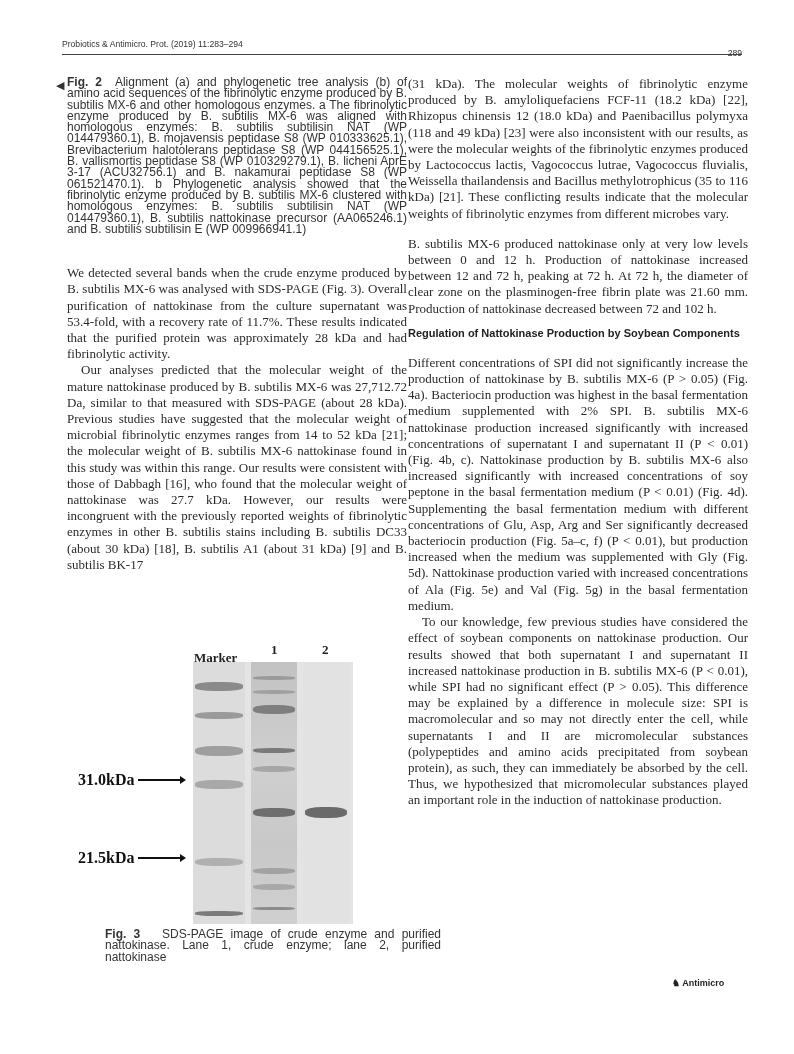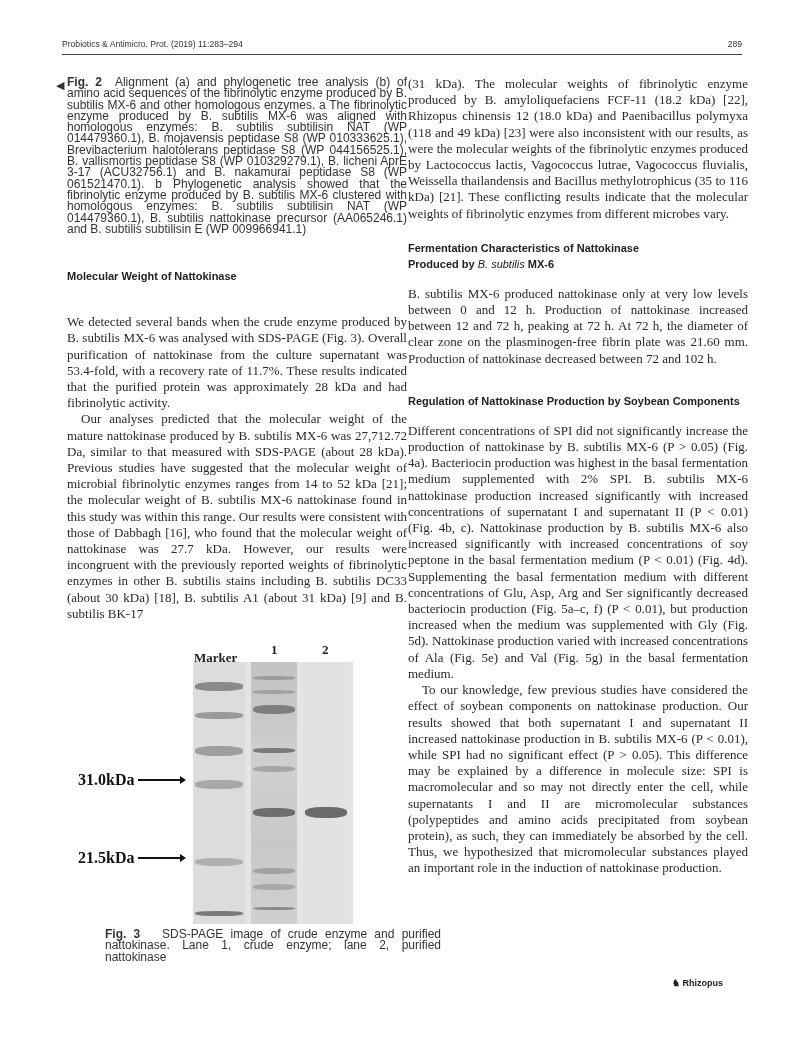--- a/index.html
+++ b/index.html
@@ -1,19 +1,19 @@
 <!DOCTYPE html>
 <html><head>
 <meta charset="utf-8">
 <style>
   html, body { margin: 0; padding: 0; background: #ffffff; }
   body { width: 794px; height: 1054px; position: relative; overflow: hidden; font-family: "Liberation Serif", serif; color: #222; }
   .header { position: absolute; left: 62px; right: 52px; top: 38px; height: 16px; border-bottom: 0.8px solid #444; font-family: "Liberation Sans", sans-serif; font-size: 8.6px; color: #333; }
   .header .left { position: absolute; left: 0; top: 1px; }
-  .header .right { position: absolute; right: 0; top: 1px; }
+  .header .right { position: absolute; right: 0; top: 10px; }
   .col { position: absolute; top: 0; width: 340px; }
   .col-left { left: 67px; }
   .col-right { left: 408px; }
   .caption { font-family: "Liberation Sans", sans-serif; font-size: 12px; line-height: 11.3px; color: #333; text-align: justify; }
   .caption b { font-weight: bold; }
   .p { font-size: 13px; line-height: 16.2px; text-align: justify; color: #2a2a2a; margin: 0; }
   .p.indent { text-indent: 14px; }
   .h { font-family: "Liberation Sans", sans-serif; font-weight: bold; font-size: 11px; line-height: 16px; color: #222; margin: 0; }
   i { font-style: italic; }
   .fig2-marker { position: absolute; left: 56px; top: 79px; font-size: 11px; color: #333; }
@@ -37,21 +37,20 @@
 </div>
 
 <span class="fig2-marker">◀</span>
 
 <div class="col col-left" style="top:77px;">
   <div class="caption">
     <b>Fig. 2</b>&nbsp;
     <span>Alignment (a) and phylogenetic tree analysis (b) of amino acid sequences of the fibrinolytic enzyme produced by B. subtilis MX-6 and other homologous enzymes. a The fibrinolytic enzyme produced by B. subtilis MX-6 was aligned with homologous enzymes: B. subtilis subtilisin NAT (WP 014479360.1), B. mojavensis peptidase S8 (WP 010333625.1), Brevibacterium halotolerans peptidase S8 (WP 044156525.1), B. vallismortis peptidase S8 (WP 010329279.1), B. licheni AprE 3-17 (ACU32756.1) and B. nakamurai peptidase S8 (WP 061521470.1). b Phylogenetic analysis showed that the fibrinolytic enzyme produced by B. subtilis MX-6 clustered with homologous enzymes: B. subtilis subtilisin NAT (WP 014479360.1), B. subtilis nattokinase precursor (AA065246.1) and B. subtilis subtilisin E (WP 009966941.1)</span>
   </div>
 
-  <h3 class="h" style="margin-top:33px;">Molecular Weight of Nattokinase</h3>
   <p class="p" style="margin-top:30px;">We detected several bands when the crude enzyme produced by B. subtilis MX-6 was analysed with SDS-PAGE (Fig. 3). Overall purification of nattokinase from the culture supernatant was 53.4-fold, with a recovery rate of 11.7%. These results indicated that the purified protein was approximately 28 kDa and had fibrinolytic activity.</p>
   <p class="p indent">Our analyses predicted that the molecular weight of the mature nattokinase produced by B. subtilis MX-6 was 27,712.72 Da, similar to that measured with SDS-PAGE (about 28 kDa). Previous studies have suggested that the molecular weight of microbial fibrinolytic enzymes ranges from 14 to 52 kDa [21]; the molecular weight of B. subtilis MX-6 nattokinase found in this study was within this range. Our results were consistent with those of Dabbagh [16], who found that the molecular weight of nattokinase was 27.7 kDa. However, our results were incongruent with the previously reported weights of fibrinolytic enzymes in other B. subtilis stains including B. subtilis DC33 (about 30 kDa) [18], B. subtilis A1 (about 31 kDa) [9] and B. subtilis BK-17</p>
 </div>
 
 <div class="gel-wrap">
   <span class="gel-label" style="left:126px; top:10px;">Marker</span>
   <span class="gel-label" style="left:203px; top:2px;">1</span>
   <span class="gel-label" style="left:254px; top:2px;">2</span>
 
   <div class="gel">
@@ -86,27 +85,23 @@
 </div>
 
 <div class="fig3cap caption">
   <b>Fig. 3</b>&nbsp;&nbsp;
   <span>SDS-PAGE image of crude enzyme and purified nattokinase. Lane 1, crude enzyme; lane 2, purified nattokinase</span>
 </div>
 
 <div class="col col-right" style="top:76px;">
   <p class="p">(31 kDa). The molecular weights of fibrinolytic enzyme produced by B. amyloliquefaciens FCF-11 (18.2 kDa) [22], Rhizopus chinensis 12 (18.0 kDa) and Paenibacillus polymyxa (118 and 49 kDa) [23] were also inconsistent with our results, as were the molecular weights of the fibrinolytic enzymes produced by Lactococcus lactis, Vagococcus lutrae, Vagococcus fluvialis, Weissella thailandensis and Bacillus methylotrophicus (35 to 116 kDa) [21]. These conflicting results indicate that the molecular weights of fibrinolytic enzymes from different microbes vary.</p>
 
-  <h3 class="h" style="margin-top:18px;">
-    <span>Fermentation Characteristics of Nattokinase</span><br>
-    <span>Produced by </span><i style="font-weight:normal;">B. subtilis</i><span> MX-6</span>
-  </h3>
   <p class="p" style="margin-top:14px;">B. subtilis MX-6 produced nattokinase only at very low levels between 0 and 12 h. Production of nattokinase increased between 12 and 72 h, peaking at 72 h. At 72 h, the diameter of clear zone on the plasminogen-free fibrin plate was 21.60 mm. Production of nattokinase decreased between 72 and 102 h.</p>
 
-  <h3 class="h" style="margin-top:26px;">Regulation of Nattokinase Production by Soybean Components</h3>
+  <h3 class="h" style="margin-top:8px;">Regulation of Nattokinase Production by Soybean Components</h3>
   <p class="p" style="margin-top:14px;">Different concentrations of SPI did not significantly increase the production of nattokinase by B. subtilis MX-6 (P &gt; 0.05) (Fig. 4a). Bacteriocin production was highest in the basal fermentation medium supplemented with 2% SPI. B. subtilis MX-6 nattokinase production increased significantly with increased concentrations of supernatant I and supernatant II (P &lt; 0.01) (Fig. 4b, c). Nattokinase production by B. subtilis MX-6 also increased significantly with increased concentrations of soy peptone in the basal fermentation medium (P &lt; 0.01) (Fig. 4d). Supplementing the basal fermentation medium with different concentrations of Glu, Asp, Arg and Ser significantly decreased bacteriocin production (Fig. 5a–c, f) (P &lt; 0.01), but production increased when the medium was supplemented with Gly (Fig. 5d). Nattokinase production varied with increased concentrations of Ala (Fig. 5e) and Val (Fig. 5g) in the basal fermentation medium.</p>
   <p class="p indent">To our knowledge, few previous studies have considered the effect of soybean components on nattokinase production. Our results showed that both supernatant I and supernatant II increased nattokinase production in B. subtilis MX-6 (P &lt; 0.01), while SPI had no significant effect (P &gt; 0.05). This difference may be explained by a difference in molecule size: SPI is macromolecular and so may not directly enter the cell, while supernatants I and II are micromolecular substances (polypeptides and amino acids precipitated from soybean protein), as such, they can immediately be absorbed by the cell. Thus, we hypothesized that micromolecular substances played an important role in the induction of nattokinase production.</p>
 </div>
 
 <div class="springer">
   <span>♞</span>
-  <span>Rhizopus</span>
+  <span>Antimicro</span>
 </div>
 
 </body></html>

